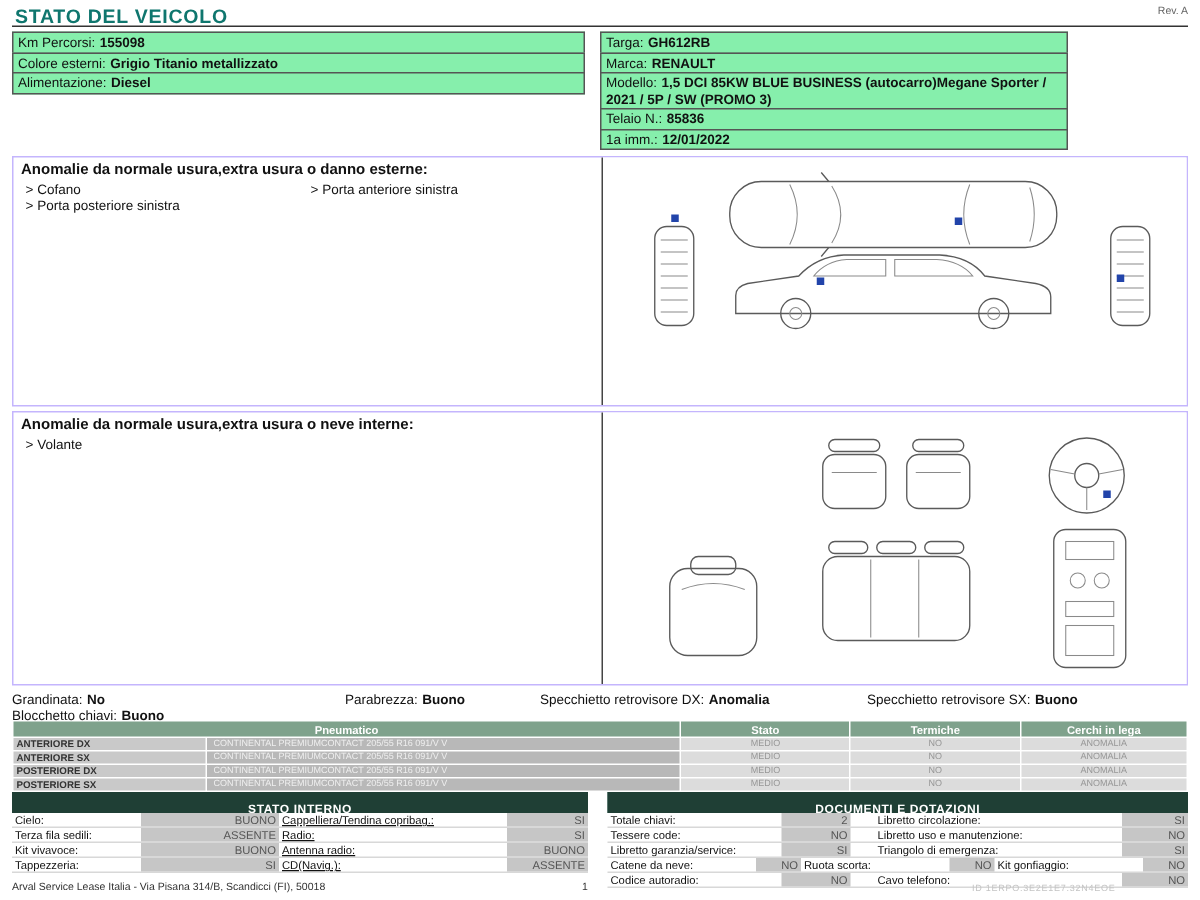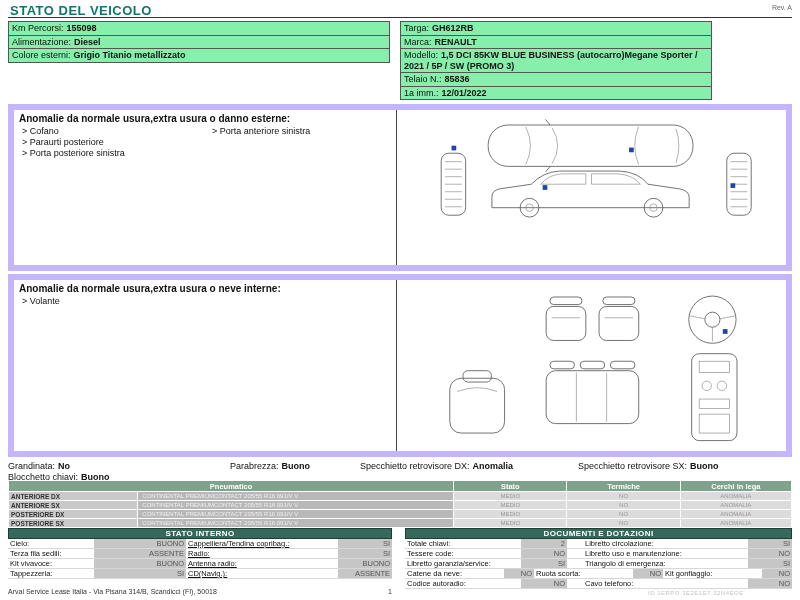--- a/index.html
+++ b/index.html
@@ -12,21 +12,21 @@
   .top-rule { position:absolute; left:8px; right:8px; top:17px; border-top:1px solid #333; }
 
   .info-col { position:absolute; top:21px; }
   .info-left { left:8px; width:382px; }
   .info-right { left:400px; width:312px; }
   .info-row { border:1px solid #555; padding:1px 3px; font-size:9px; line-height:10.5px; min-height:13px; background:#86efac; }
   .info-row + .info-row { margin-top:-1px; }
   .lbl { font-weight:normal; margin-right:3px; }
   .val { font-weight:bold; }
 
-  .section { position:absolute; left:8px; width:784px; border:6px solid #c4b5fd; background:#fff; }
+  .section { position:absolute; left:8px; width:784px; border:1px solid #c4b5fd; background:#fff; }
   .section.exterior { top:104px; height:167px; }
   .section.interior { top:274px; height:183px; }
   .section-title { font-weight:bold; font-size:10px; padding:3px 5px 2px; }
   .anomaly-cols { display:flex; padding-left:8px; font-size:9px; }
   .anomaly-col { width:190px; }
   .anomaly-item { line-height:11px; }
   .anomaly-item::before { content:"> "; }
   .diagram { position:absolute; top:0; right:0; bottom:0; width:390px; border-left:1px solid #444; background:#fff; }
   .diagram svg { display:block; width:100%; height:100%; }
 
@@ -38,21 +38,21 @@
   .tire-table { position:absolute; left:8px; top:480px; width:784px; border-collapse:separate; border-spacing:1px; table-layout:fixed; }
   .tire-table td { overflow:hidden; white-space:nowrap; vertical-align:middle; }
   .tt-head td { background:#7fa28c; color:#fff; font-weight:bold; font-size:7.5px; text-align:center; height:10px; }
   .tt-pos  { background:#c9c9c9; color:#333; font-weight:bold; font-size:6.5px; padding-left:2px; height:8px; }
   .tt-desc { background:#b8b8b8; color:#efefef; font-size:6px; padding-left:4px; }
   .tt-val  { background:#dcdcdc; color:#979797; font-size:6px; text-align:center; }
 
   .panel { position:absolute; top:528px; }
   .stato-interno { left:8px; width:384px; }
   .documenti { left:405px; width:387px; }
-  .panel-header { background:#33685a; border:1px solid #ec4899; border-color:#1f3f35; color:#fff; font-weight:bold; text-align:center; font-size:8px; height:11px; line-height:10px; letter-spacing:.4px; }
+  .panel-header { background:#33685a; border:7px solid #ec4899; border-color:#1f3f35; color:#fff; font-weight:bold; text-align:center; font-size:8px; height:11px; line-height:10px; letter-spacing:.4px; }
   .panel-row { display:flex; align-items:center; border-bottom:1px solid #d8d8d8; height:10px; font-size:7.5px; line-height:9px; }
   .pr-label { padding:0 2px; color:#111; white-space:nowrap; overflow:hidden; }
   .pr-value { background:#c6c6c6; color:#555; text-align:right; padding:0 2px; white-space:nowrap; overflow:hidden; height:9px; }
   .si-l1 { width:86px; } .si-v1 { width:92px; } .si-l2 { flex:1;text-decoration:underline; } .si-v2 { width:54px; }
   .do-l1 { width:116px; } .do-v1 { width:46px; } .do-l2 { flex:1;margin-left:16px; } .do-v2 { width:44px; }
   .do-l3 { flex:1; } .do-v3 { width:30px; }
 
   .footer-left { position:absolute; left:8px; top:588px; font-size:7px; color:#333; }
   .footer-page { position:absolute; left:388px; top:588px; font-size:7px; color:#333; }
   .footer-right { position:absolute; left:648px; top:590px; font-size:6px; color:#c4c4c4; letter-spacing:.5px; }
@@ -69,24 +69,24 @@
 
   <div class="title">STATO DEL VEICOLO</div>
   <div class="rev">Rev. A</div>
   <div class="top-rule"></div>
 
   <div class="info-col info-left">
     <div class="info-row">
       <span class="lbl">Km Percorsi:</span><span class="val">155098</span>
     </div>
     <div class="info-row">
+      <span class="lbl">Colore esterni:</span><span class="val">Grigio Titanio metallizzato</span>
+    </div>
+    <div class="info-row">
       <span class="lbl">Alimentazione:</span><span class="val">Diesel</span>
-    </div>
-    <div class="info-row">
-      <span class="lbl">Colore esterni:</span><span class="val">Grigio Titanio metallizzato</span>
     </div>
   </div>
 
   <div class="info-col info-right">
     <div class="info-row">
       <span class="lbl">Targa:</span><span class="val">GH612RB</span>
     </div>
     <div class="info-row">
       <span class="lbl">Marca:</span><span class="val">RENAULT</span>
     </div>
@@ -99,21 +99,20 @@
     <div class="info-row">
       <span class="lbl">1a imm.:</span><span class="val">12/01/2022</span>
     </div>
   </div>
 
   <div class="section exterior">
     <div class="section-title">Anomalie da normale usura,extra usura o danno esterne:</div>
     <div class="anomaly-cols">
       <div class="anomaly-col">
         <div class="anomaly-item">Cofano</div>
-        <div class="anomaly-item">Paraurti posteriore</div>
         <div class="anomaly-item">Porta posteriore sinistra</div>
       </div>
       <div class="anomaly-col">
         <div class="anomaly-item">Porta anteriore sinistra</div>
       </div>
     </div>
     <div class="diagram">
       <svg viewBox="0 0 388 165">
 
         <g>

